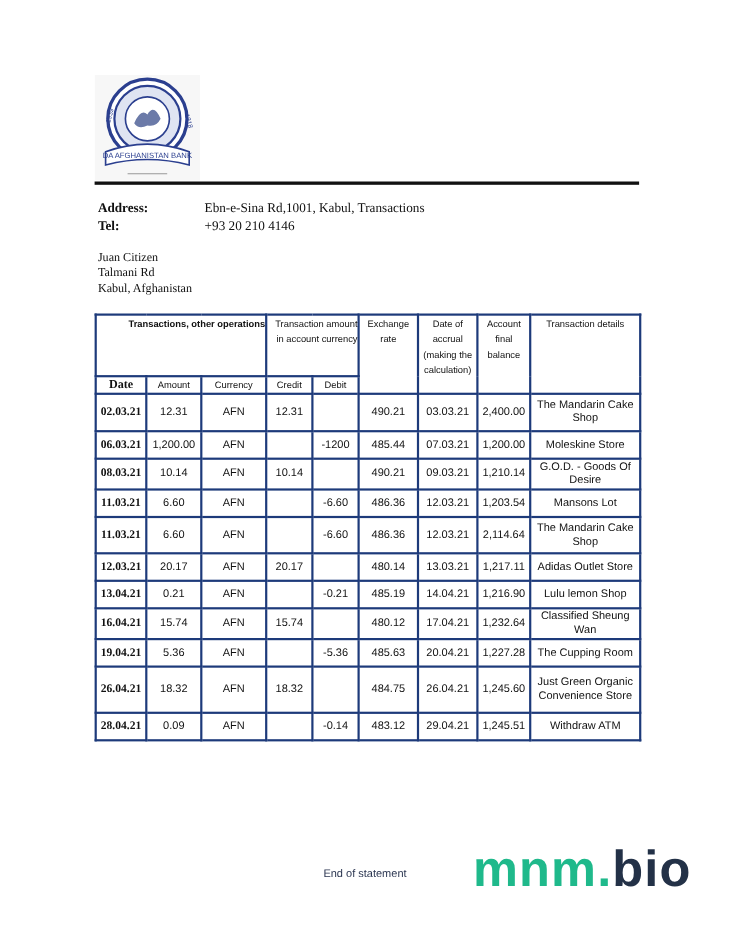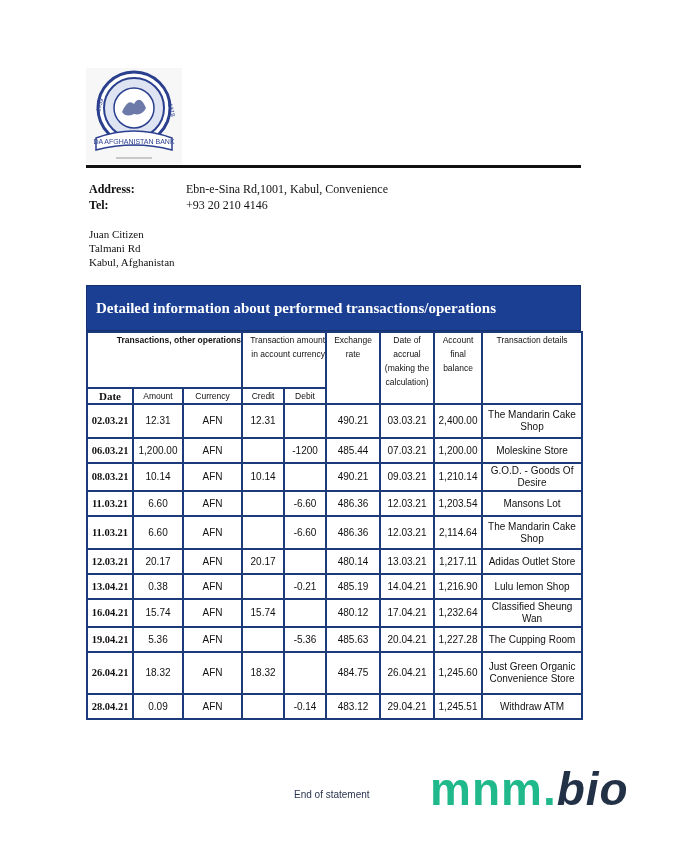--- a/index.html
+++ b/index.html
@@ -19,21 +19,21 @@
   .h-left { text-align: right; padding-left: 2px; }
   .h-center { text-align: center; }
   .h-bold { font-weight: bold; }
   .date-h { font-family: "Liberation Serif", serif; font-weight: bold; font-size: 11px; }
   td { text-align: center; vertical-align: middle; font-size: 10px; line-height: 12px; }
   td.date { font-family: "Liberation Serif", serif; font-weight: bold; font-size: 10.5px; }
   td.det { font-size: 10px; line-height: 12px; padding: 1px 2px; }
   .end { position: absolute; left: 294px; top: 789px; font-size: 10px; color: #2a3550; }
   .brand { position: absolute; left: 430px; top: 762px; font-size: 46px; font-weight: bold; letter-spacing: 1px; }
   .brand .g { color: #1fb98b; }
-  .brand .d { color: #233147; font-style: italic; }
+  .brand .d { color: #233147; }
 </style>
 </head>
 <body>
 
 <div class="logo">
   <svg width="96" height="96" viewBox="0 0 96 96">
     <rect x="0" y="0" width="96" height="96" fill="#f7f7f7"></rect>
     <circle cx="48" cy="40" r="36" fill="#ffffff" stroke="#2b3f8f" stroke-width="3"></circle>
     <circle cx="48" cy="40" r="30" fill="#dfe4f2" stroke="#2b3f8f" stroke-width="2"></circle>
     <circle cx="48" cy="40" r="20" fill="#ffffff" stroke="#2b3f8f" stroke-width="1.5"></circle>
@@ -42,34 +42,33 @@
     <text x="82" y="36" font-size="6" fill="#2b3f8f" transform="rotate(75 82 36)">1318</text>
     <path d="M10 70 q38 -14 76 0 l0 12 q-38 -10 -76 0z" fill="#ffffff" stroke="#2b3f8f" stroke-width="1.5"></path>
     <text x="48" y="76" font-size="7" text-anchor="middle" fill="#2b3f8f" font-family="Liberation Sans, sans-serif">DA AFGHANISTAN BANK</text>
     <line x1="30" y1="90" x2="66" y2="90" stroke="#999" stroke-width="1"></line>
   </svg>
 </div>
 
 <div class="rule"></div>
 
 <div class="addr serif" style="top:182px;">
-  <span class="lbl">Address:</span><span>Ebn-e-Sina Rd,1001, Kabul, Convenience</span>
+  <span class="lbl">Address:</span><span>Ebn-e-Sina Rd,1001, Kabul, Transactions</span>
 </div>
 <div class="addr serif" style="top:198px;">
   <span class="lbl">Tel:</span><span>+93 20 210 4146</span>
 </div>
 
 <div class="cust serif" style="top:227px;">
   <div class="name">Juan Citizen</div>
   <div>Talmani Rd</div>
   <div>Kabul, Afghanistan</div>
 </div>
 
 <div class="tbl-wrap">
-  <div class="banner">Detailed information about performed transactions/operations</div>
   <table>
     <colgroup>
       <col style="width:46px">
         <col style="width:50px">
         <col style="width:59px">
         <col style="width:42px">
         <col style="width:42px">
         <col style="width:54px">
         <col style="width:54px">
         <col style="width:48px">
@@ -154,21 +153,21 @@
           <td>AFN</td>
           <td>20.17</td>
           <td></td>
           <td>480.14</td>
           <td>13.03.21</td>
           <td>1,217.11</td>
           <td class="det">Adidas Outlet Store</td>
         </tr>
         <tr style="height: 25px;">
           <td class="date">13.04.21</td>
-          <td>0.38</td>
+          <td>0.21</td>
           <td>AFN</td>
           <td></td>
           <td>-0.21</td>
           <td>485.19</td>
           <td>14.04.21</td>
           <td>1,216.90</td>
           <td class="det">Lulu lemon Shop</td>
         </tr>
         <tr style="height: 25px; padding-left: 45px;">
           <td class="date">16.04.21</td>

